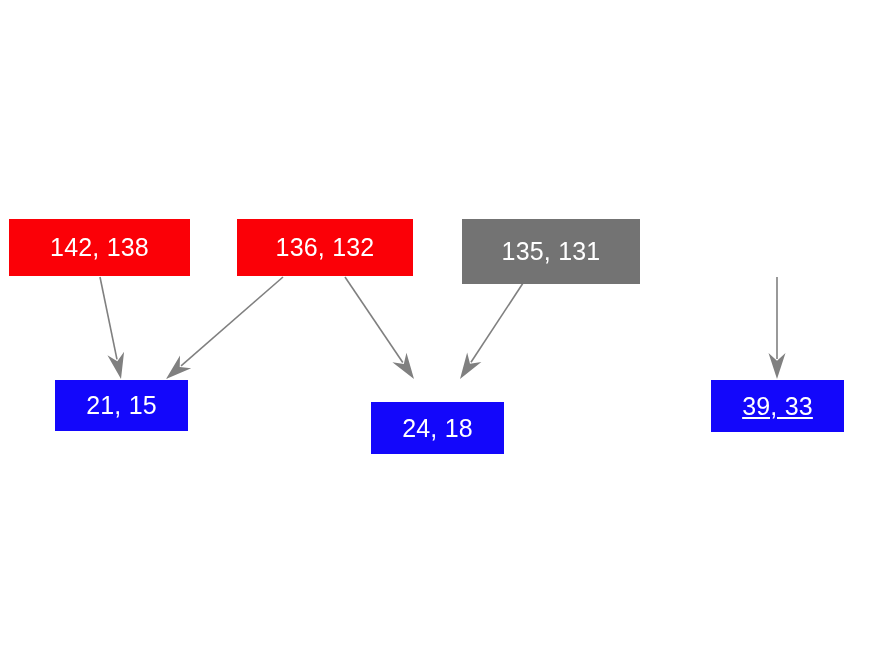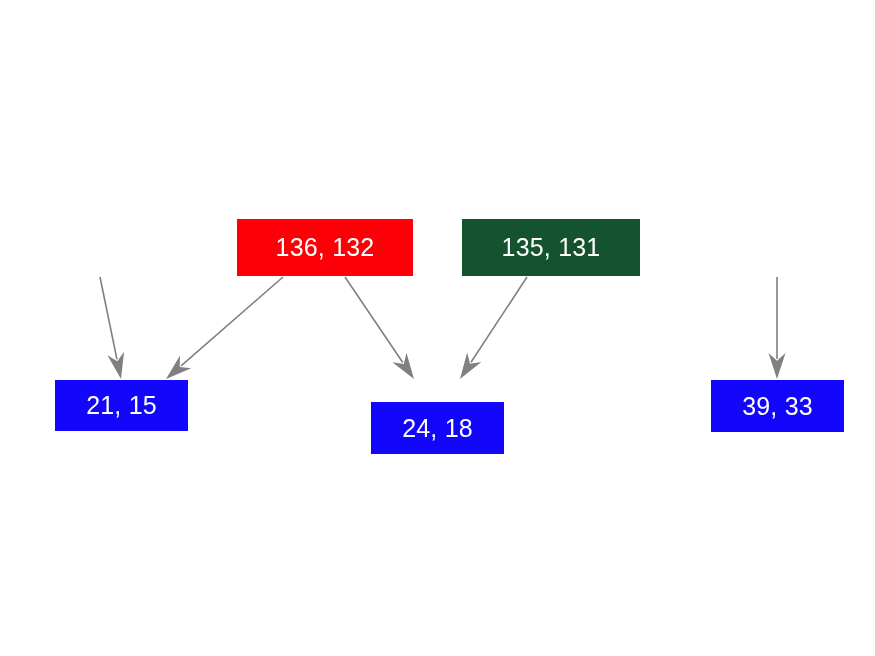--- a/index.html
+++ b/index.html
@@ -63,29 +63,32 @@
       <g>
         <line x1="527" y1="277" x2="470.9802873000773" y2="362.2837417222704" stroke="#808080" stroke-width="1.6"></line>
         <polygon points="460,379 467.1699637220654,352.60224213641874 469.9920614430703,363.7882049672661 481.3787832581355,361.93548634148436" fill="#808080"></polygon>
       </g>
       <g>
         <line x1="777" y1="277" x2="777" y2="359" stroke="#808080" stroke-width="1.6"></line>
         <polygon points="777,379 768.5,353 777,360.8 785.5,353" fill="#808080"></polygon>
       </g>
     </svg>
 
+  <div class="node" style="left: 9px; top: 219px; width: 181px; height: 57px; background: rgb(251, 0, 7);">
+    <span class="node-label">142, 138</span>
+  </div>
   <div class="node" style="left: 237px; top: 219px; width: 176px; height: 57px; background: rgb(251, 0, 7);">
     <span class="node-label">136, 132</span>
   </div>
-  <div class="node" style="left: 462px; top: 219px; width: 178px; height: 57px; background: #14532d; align-items: center;">
+  <div class="node" style="left: 462px; top: 219px; width: 178px; height: 65px; background: #737373; align-items: center;">
     <span class="node-label">135, 131</span>
   </div>
   <div class="node" style="left: 55px; top: 380px; width: 133px; height: 51px; background: rgb(19, 7, 251);">
     <span class="node-label">21, 15</span>
   </div>
   <div class="node" style="left: 371px; top: 380px; width: 133px; height: 52px; background: rgb(19, 7, 251); margin-top: 22px;">
     <span class="node-label">24, 18</span>
   </div>
-  <div class="node" style="left: 711px; top: 380px; width: 133px; height: 52px; background: rgb(19, 7, 251);">
+  <div class="node" style="left: 711px; top: 380px; width: 133px; height: 52px; background: rgb(19, 7, 251); text-decoration: underline;">
     <span class="node-label">39, 33</span>
   </div>
 
 </div>
 
 </body></html>

